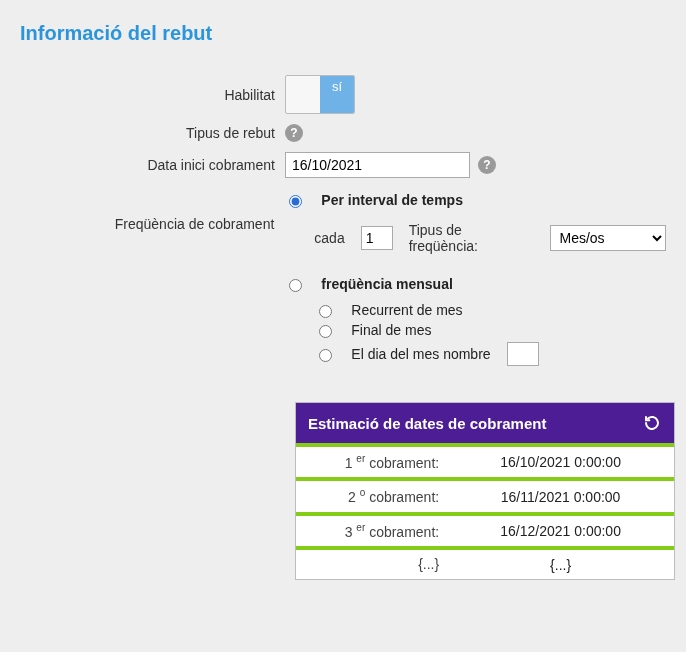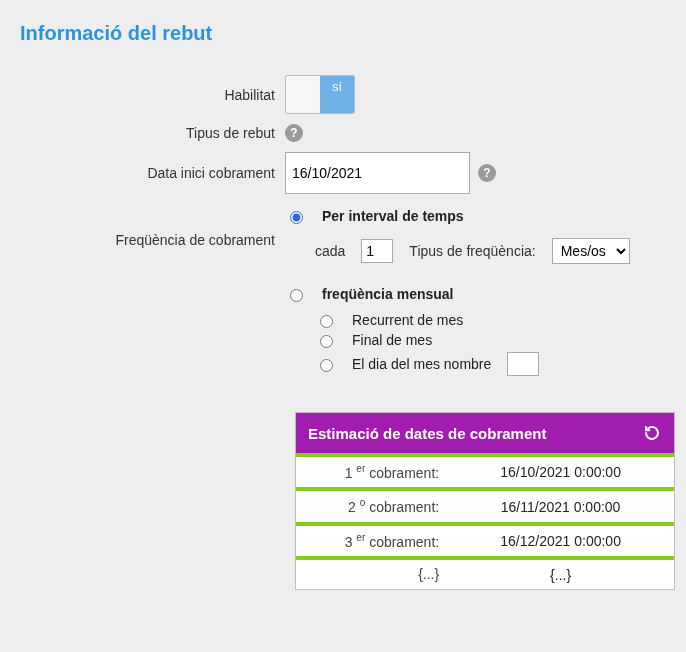--- a/index.html
+++ b/index.html
@@ -68,30 +68,30 @@
   }
   select.wide {
     width: 195px;
     height: 26px;
     border: 1px solid #aaa;
     background: #fff;
     font-size: 14px;
     padding: 2px 4px;
   }
   select.freq {
-    width: 78px;
+    width: 116px;
     height: 26px;
     border: 1px solid #aaa;
     background: #fff;
     font-size: 14px;
     padding: 2px 4px;
   }
   input[type=text].date {
     width: 185px;
-    height: 42px;
+    height: 26px;
     border: 1px solid #aaa;
     padding: 2px 6px;
     font-size: 14px;
   }
   input[type=text].tiny {
     width: 32px;
     height: 24px;
     border: 1px solid #aaa;
     padding: 2px 4px;
     text-align: left;
@@ -141,21 +141,21 @@
     font-weight: normal;
   }
   .est-box {
     margin-top: 32px;
     margin-left: 275px;
     width: 380px;
     border: 1px solid #bdbdbd;
     background: #fff;
   }
   .est-head {
-    background: #a21caf;
+    background: #4c1d95;
     color: #fff;
     font-weight: 600;
     padding: 10px 12px;
     display: flex;
     align-items: center;
     justify-content: space-between;
     font-size: 15px;
   }
   .refresh {
     display: inline-flex;

